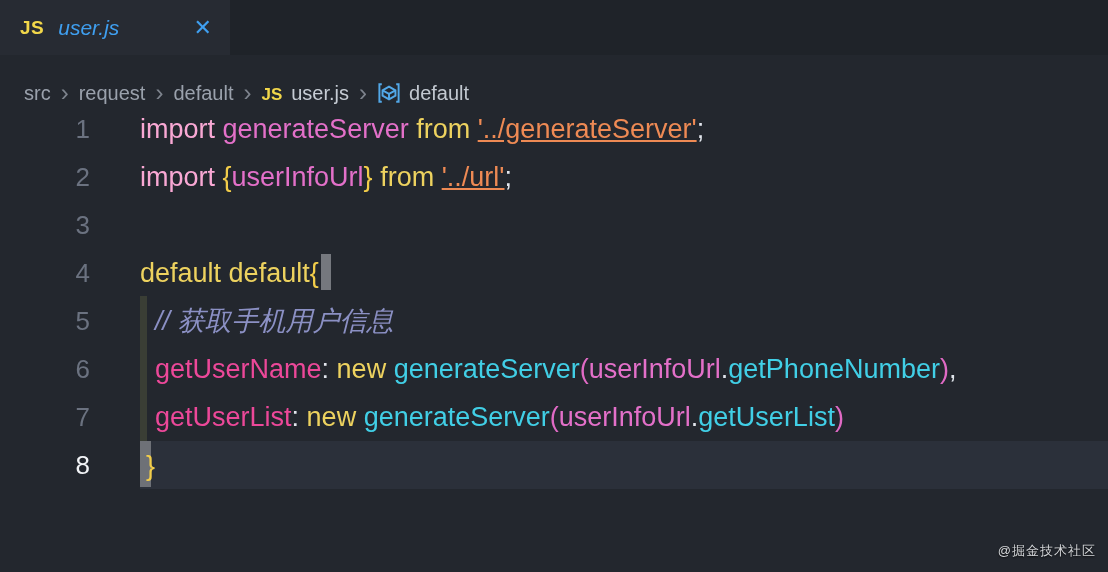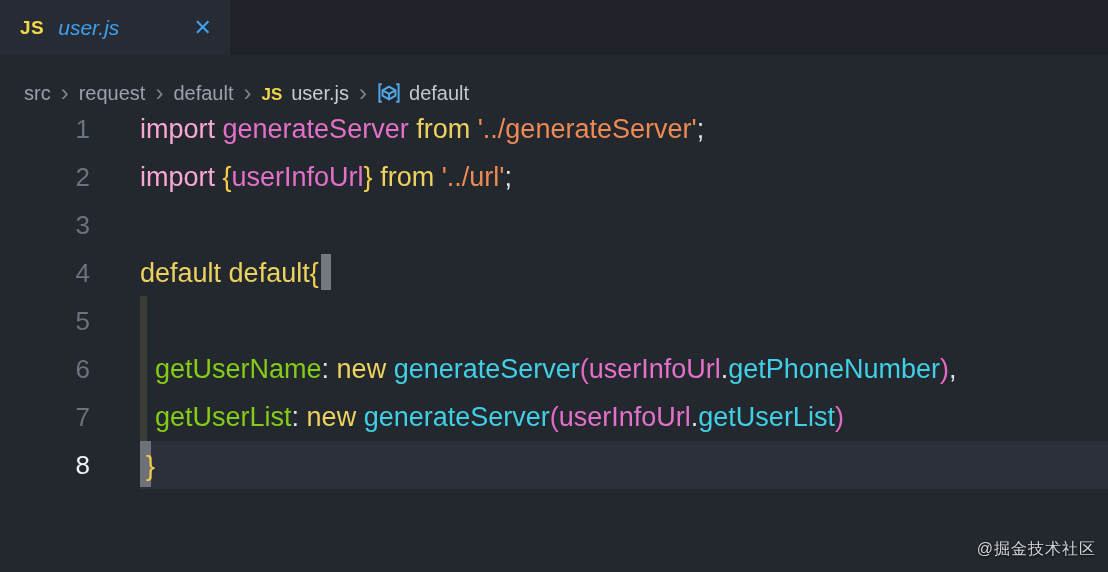--- a/index.html
+++ b/index.html
@@ -44,45 +44,45 @@
     flex:0 0 90px;text-align:right;color:#6b7280;font-size:26px;
     user-select:none;
   }
   .lc{flex:1;margin-left:50px;white-space:pre;}
   .line.current .ln{color:#f2f4f7;}
   .line.current .lc{background:#2b303a;}
 
   .tok-kw{color:#f9a8d4;}        
   .tok-kw2{color:#edd25f;margin-top:36px;}       
   .tok-ident{color:#e370c9;}     
-  .tok-str{color:#ee8a54;}       
+  .tok-str{color:#ee8a54;text-decoration:underline;}       
   .tok-brace{color:#f2cd4a;}     
   .tok-paren{color:#e06ac5;}     
-  .tok-prop{color:#84cc16;}      
+  .tok-prop{color:#ec4899;}      
   .tok-fn{color:#41cfe6;}        
   .tok-punct{color:#e2e6ed;}     
   .tok-plain{color:#e2e6ed;}
   .tok-comment{color:#8b90c4;font-style:italic;}
 
   .tok-cursor{
     display:inline-block;width:10px;height:36px;background:#75787e;
     vertical-align:-8px;margin-left:2px;
   }
   .tok-cursor8{
     display:inline-block;width:11px;height:46px;background:#6e7177;
     vertical-align:-12px;margin-right:-5px;
   }
   .indent-bar{
     position:absolute;left:140px;top:191px;width:7px;height:145px;
     background:#3a3e35;
   }
 
   
   .watermark{
-    position:absolute;right:12px;bottom:12px;font-size:16px;color:#d4d6d9;
+    position:absolute;right:12px;bottom:12px;font-size:13px;color:#d4d6d9;
     letter-spacing:1px;text-shadow:0 1px 2px rgba(0,0,0,.8);
   }
 </style>
 </head>
 <body>
 
 <div class="window">
 
   <div class="tab-bar">
     <div class="tab">
@@ -129,21 +129,21 @@
         <div class="line">
           <span class="ln">3</span>
           <span class="lc"></span>
         </div>
         <div class="line">
           <span class="ln">4</span>
           <span class="lc"><span class="tok-kw2">default</span><span class="tok-plain"> </span><span class="tok-kw2">default</span><span class="tok-brace">{</span><span class="tok-cursor"></span></span>
         </div>
         <div class="line">
           <span class="ln">5</span>
-          <span class="lc"><span class="tok-plain">  </span></span>
+          <span class="lc"><span class="tok-plain">  </span><span class="tok-comment">// 获取手机用户信息</span></span>
         </div>
         <div class="line">
           <span class="ln">6</span>
           <span class="lc"><span class="tok-plain">  </span><span class="tok-prop">getUserName</span><span class="tok-punct">: </span><span class="tok-kw2">new</span><span class="tok-plain"> </span><span class="tok-fn">generateServer</span><span class="tok-paren">(</span><span class="tok-ident">userInfoUrl</span><span class="tok-punct">.</span><span class="tok-fn">getPhoneNumber</span><span class="tok-paren">)</span><span class="tok-punct">,</span></span>
         </div>
         <div class="line">
           <span class="ln">7</span>
           <span class="lc"><span class="tok-plain">  </span><span class="tok-prop">getUserList</span><span class="tok-punct">: </span><span class="tok-kw2">new</span><span class="tok-plain"> </span><span class="tok-fn">generateServer</span><span class="tok-paren">(</span><span class="tok-ident">userInfoUrl</span><span class="tok-punct">.</span><span class="tok-fn">getUserList</span><span class="tok-paren">)</span></span>
         </div>
         <div class="line current">

